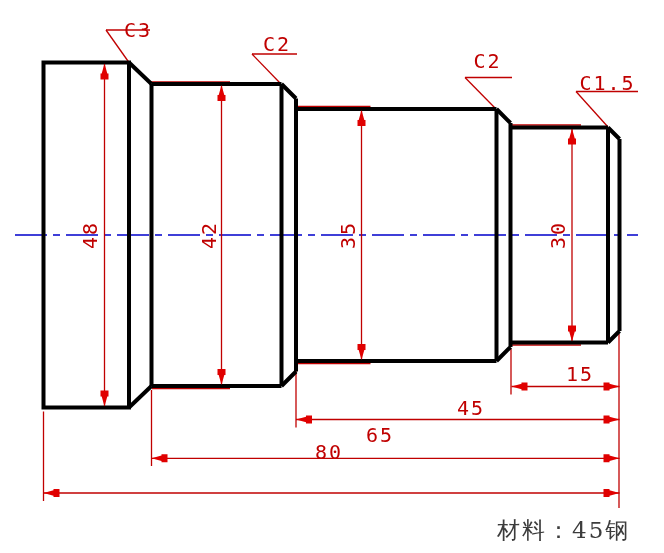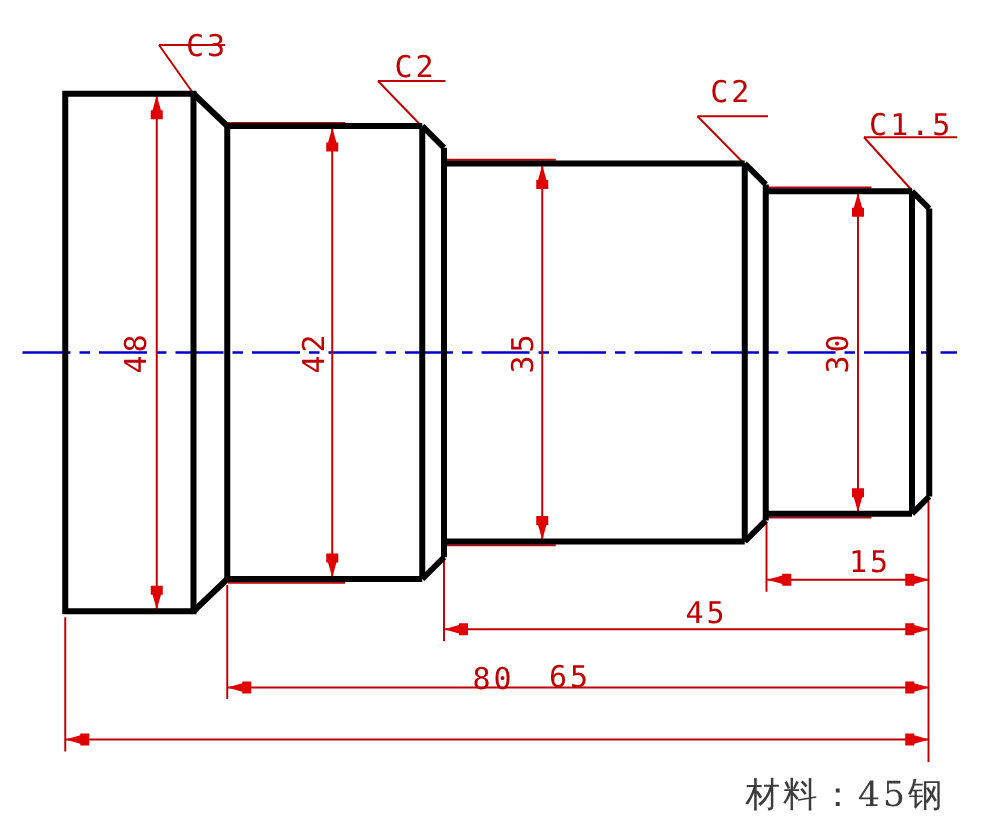--- a/index.html
+++ b/index.html
@@ -124,21 +124,21 @@
     </g>
   </svg>
 
   <div class="dimtext vdim" style="left:89.5px;top:235px;">48</div>
   <div class="dimtext vdim" style="left:209px;top:235px;">42</div>
   <div class="dimtext vdim" style="left:348px;top:235px;">35</div>
   <div class="dimtext vdim" style="left:558px;top:235px;">30</div>
 
   <div class="dimtext" style="left:580px;top:374px;">15</div>
   <div class="dimtext" style="left:458px;top:407.5px;margin-left:13px;">45</div>
-  <div class="dimtext" style="left:380px;top:451px;">65</div>
+  <div class="dimtext" style="left:380px;top:435px;">65</div>
   <div class="dimtext" style="left:329px;top:452px;">80</div>
 
   <div class="dimtext" style="left:126px;top:30px;margin-left:12px;">C3</div>
   <div class="dimtext" style="left:277px;top:44px;">C2</div>
   <div class="dimtext" style="left:487.5px;top:61px;">C2</div>
   <div class="dimtext" style="left:607.5px;top:83px;">C1.5</div>
 
   <div class="note" style="left:497px;top:519px;">材料：45钢</div>
 
 </div>

